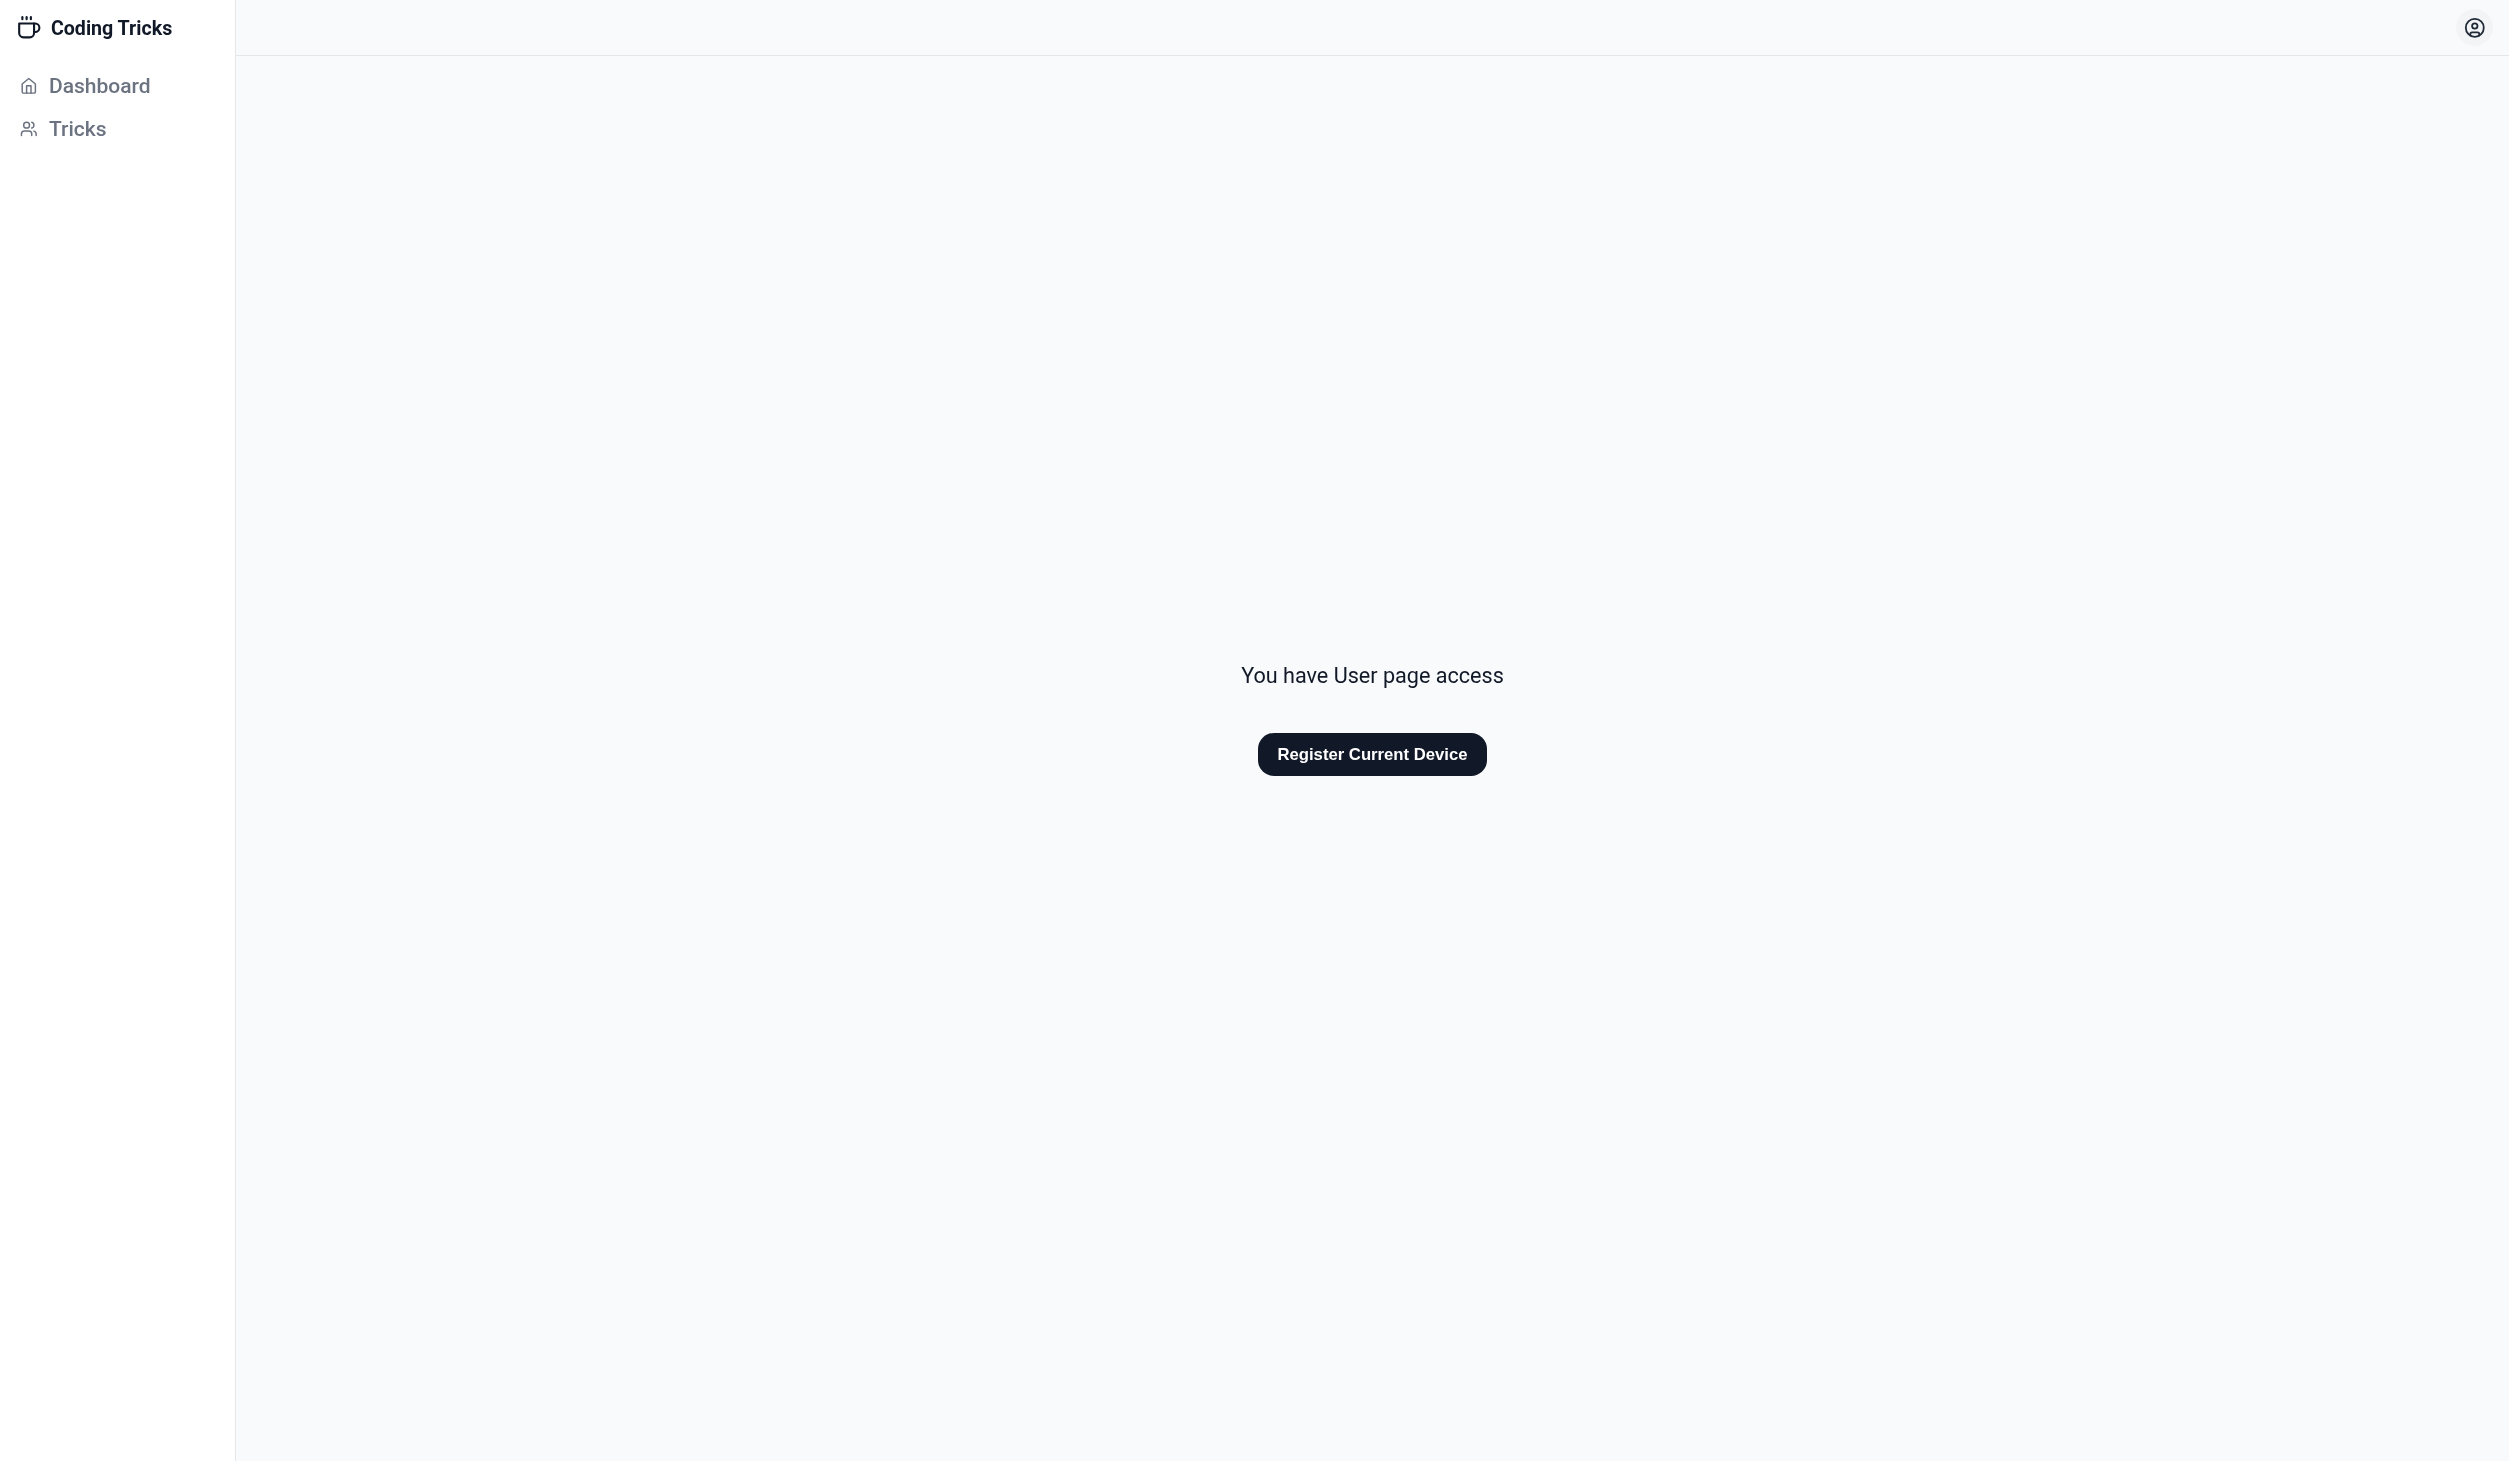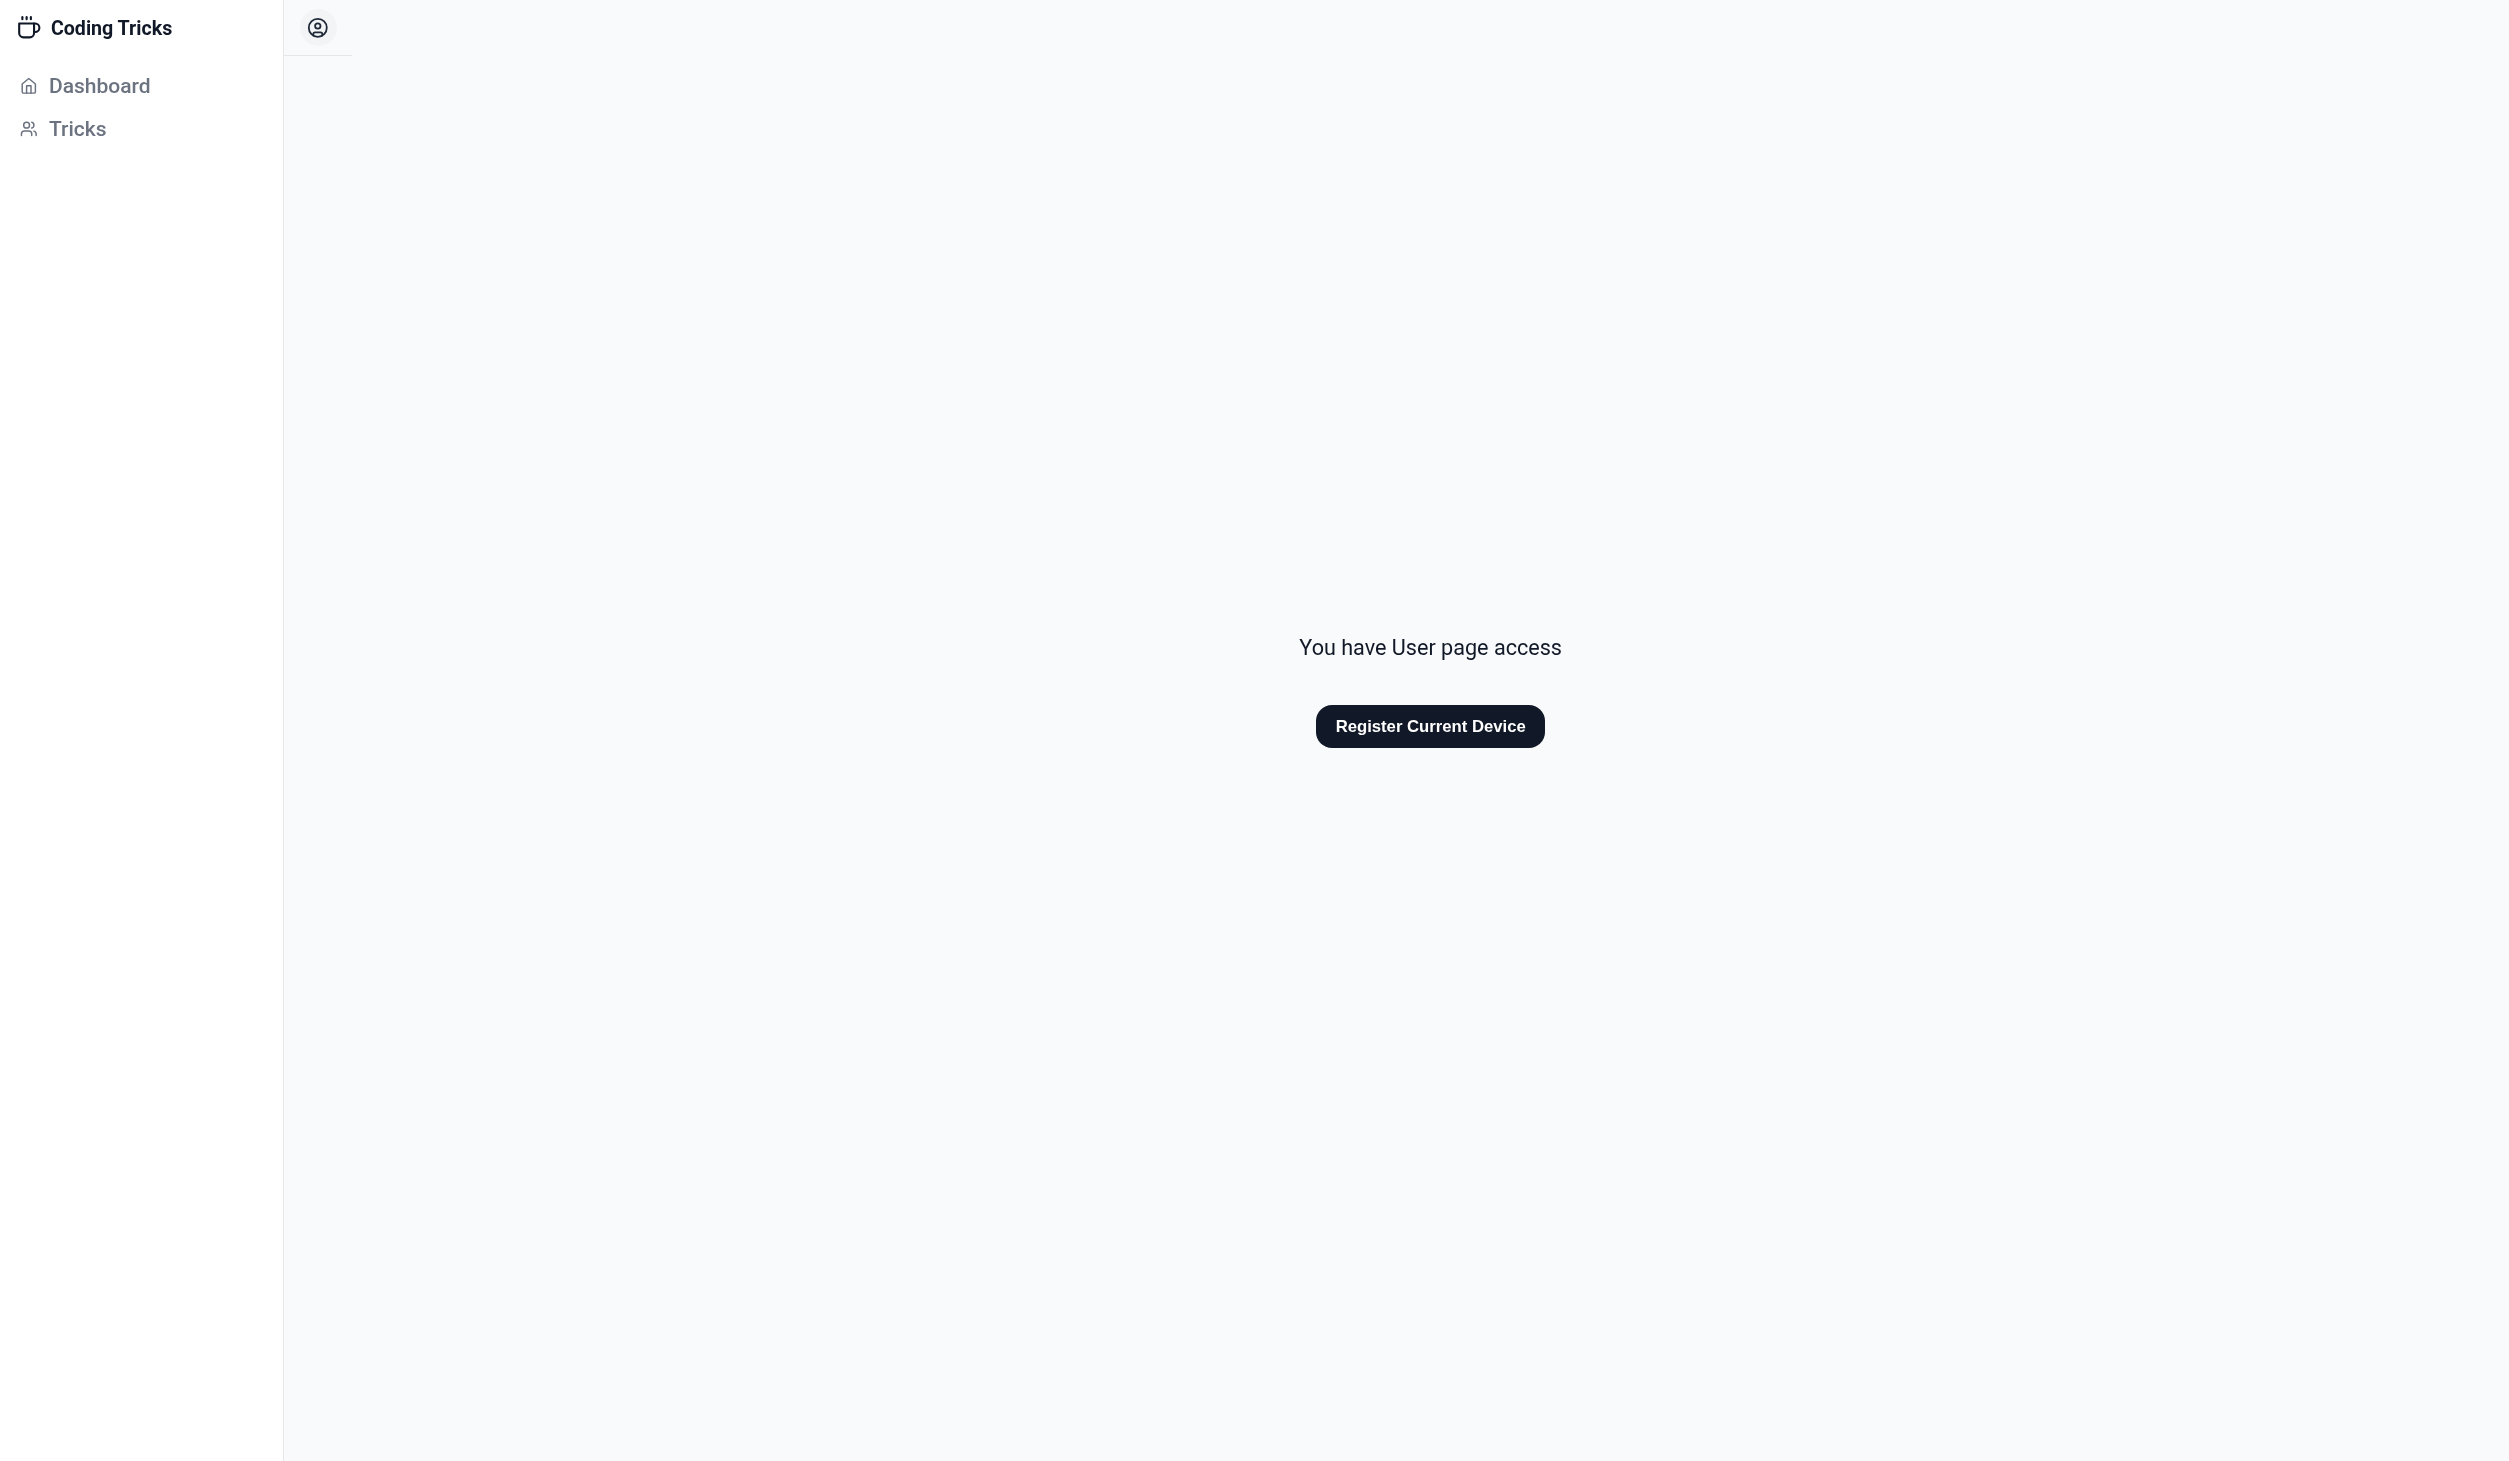--- a/index.html
+++ b/index.html
@@ -5,21 +5,21 @@
   * { box-sizing: border-box; margin: 0; padding: 0; }
   html, body { width: 100%; height: 100%; }
   body {
     font-family: -apple-system, BlinkMacSystemFont, "Segoe UI", Roboto, "Helvetica Neue", Arial, sans-serif;
     background: #f9fafb;
     color: #111827;
     display: flex;
     min-height: 100vh;
   }
   .sidebar {
-    width: 284px;
+    width: 236px;
     background: #ffffff;
     border-right: 1px solid #e5e7eb;
     display: flex;
     flex-direction: column;
     flex-shrink: 0;
   }
   .sidebar-header {
     display: flex;
     align-items: center;
     gap: 9.8px;
@@ -55,21 +55,21 @@
   }
   .nav-icon {
     width: 17.6px;
     height: 17.6px;
     flex-shrink: 0;
     stroke: #6b7280;
   }
   .main-area {
     flex: 1;
     display: flex;
-    flex-direction: row;
+    flex-direction: column;
     min-width: 0;
   }
   .topbar {
     height: 56px;
     border-bottom: 1px solid #e5e7eb;
     display: flex;
     align-items: center;
     justify-content: flex-end;
     padding: 0 15.7px;
     background: #f9fafb;

